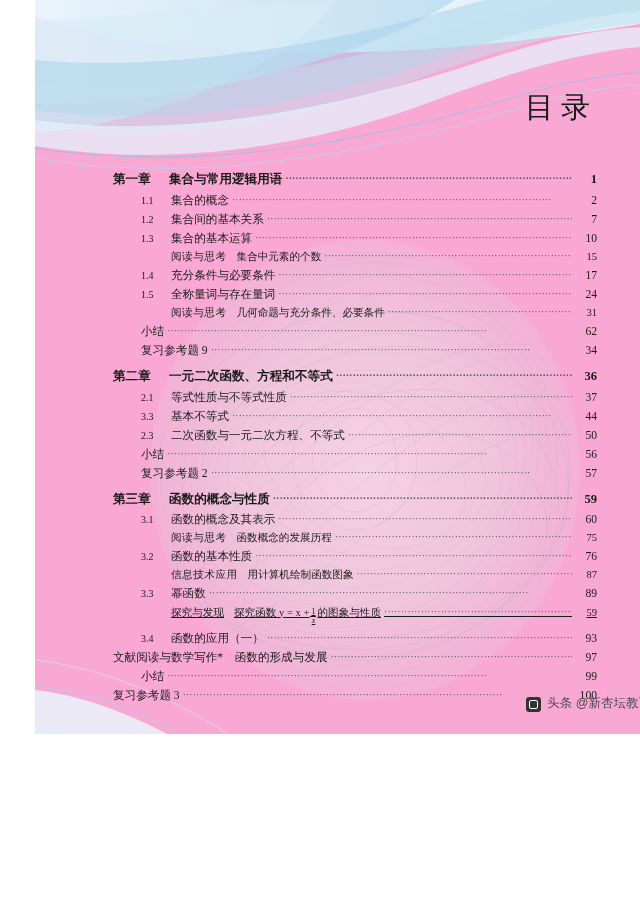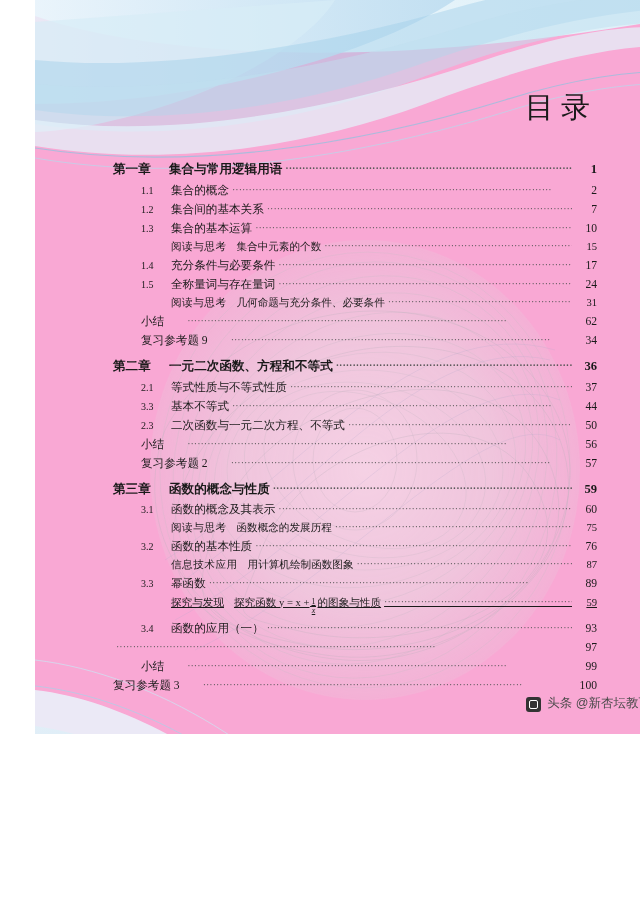--- a/index.html
+++ b/index.html
@@ -41,21 +41,21 @@
     font-family: "Liberation Serif", "DejaVu Serif", serif;
     font-size: 29px;
     letter-spacing: 7px;
     color: #1a1a1a;
     font-weight: 400;
   }
   
   .toc {
     position: absolute;
     left: 78px;
-    top: 150px;
+    top: 160px;
     width: 484px;
   }
   .row {
     display: flex;
     align-items: baseline;
     font-size: 11.6px;
     line-height: 1.0;
     margin-bottom: 7.5px;
     color: #1a1a1a;
     white-space: nowrap;
@@ -112,21 +112,20 @@
   }
   .row.sub .kind {
     flex: 0 0 auto;
     letter-spacing: 0.5px;
   }
   .row.sub .gap { flex: 0 0 10px; }
 
   
   .row.plain {
     margin-left: 28px;
-    gap: 20px;
   }
 
   
   .row.formula {
     font-size: 10.6px;
     margin-left: 58px;
     align-items: flex-start;
     text-decoration: underline;
   }
   .frac {
@@ -430,20 +429,21 @@
     </div>
 
     <div class="row section">
       <span class="num">3.4</span>
       <span class="label">函数的应用（一）</span>
       <span class="leader">································································································</span>
       <span class="page-no">93</span>
     </div>
 
     <div class="row plain" style="margin-left:0">
+      <span class="label">文献阅读与数学写作*　函数的形成与发展</span>
       <span class="leader">································································································</span>
       <span class="page-no">97</span>
     </div>
 
     <div class="row plain">
       <span class="label">小结</span>
       <span class="leader">································································································</span>
       <span class="page-no">99</span>
     </div>
 

